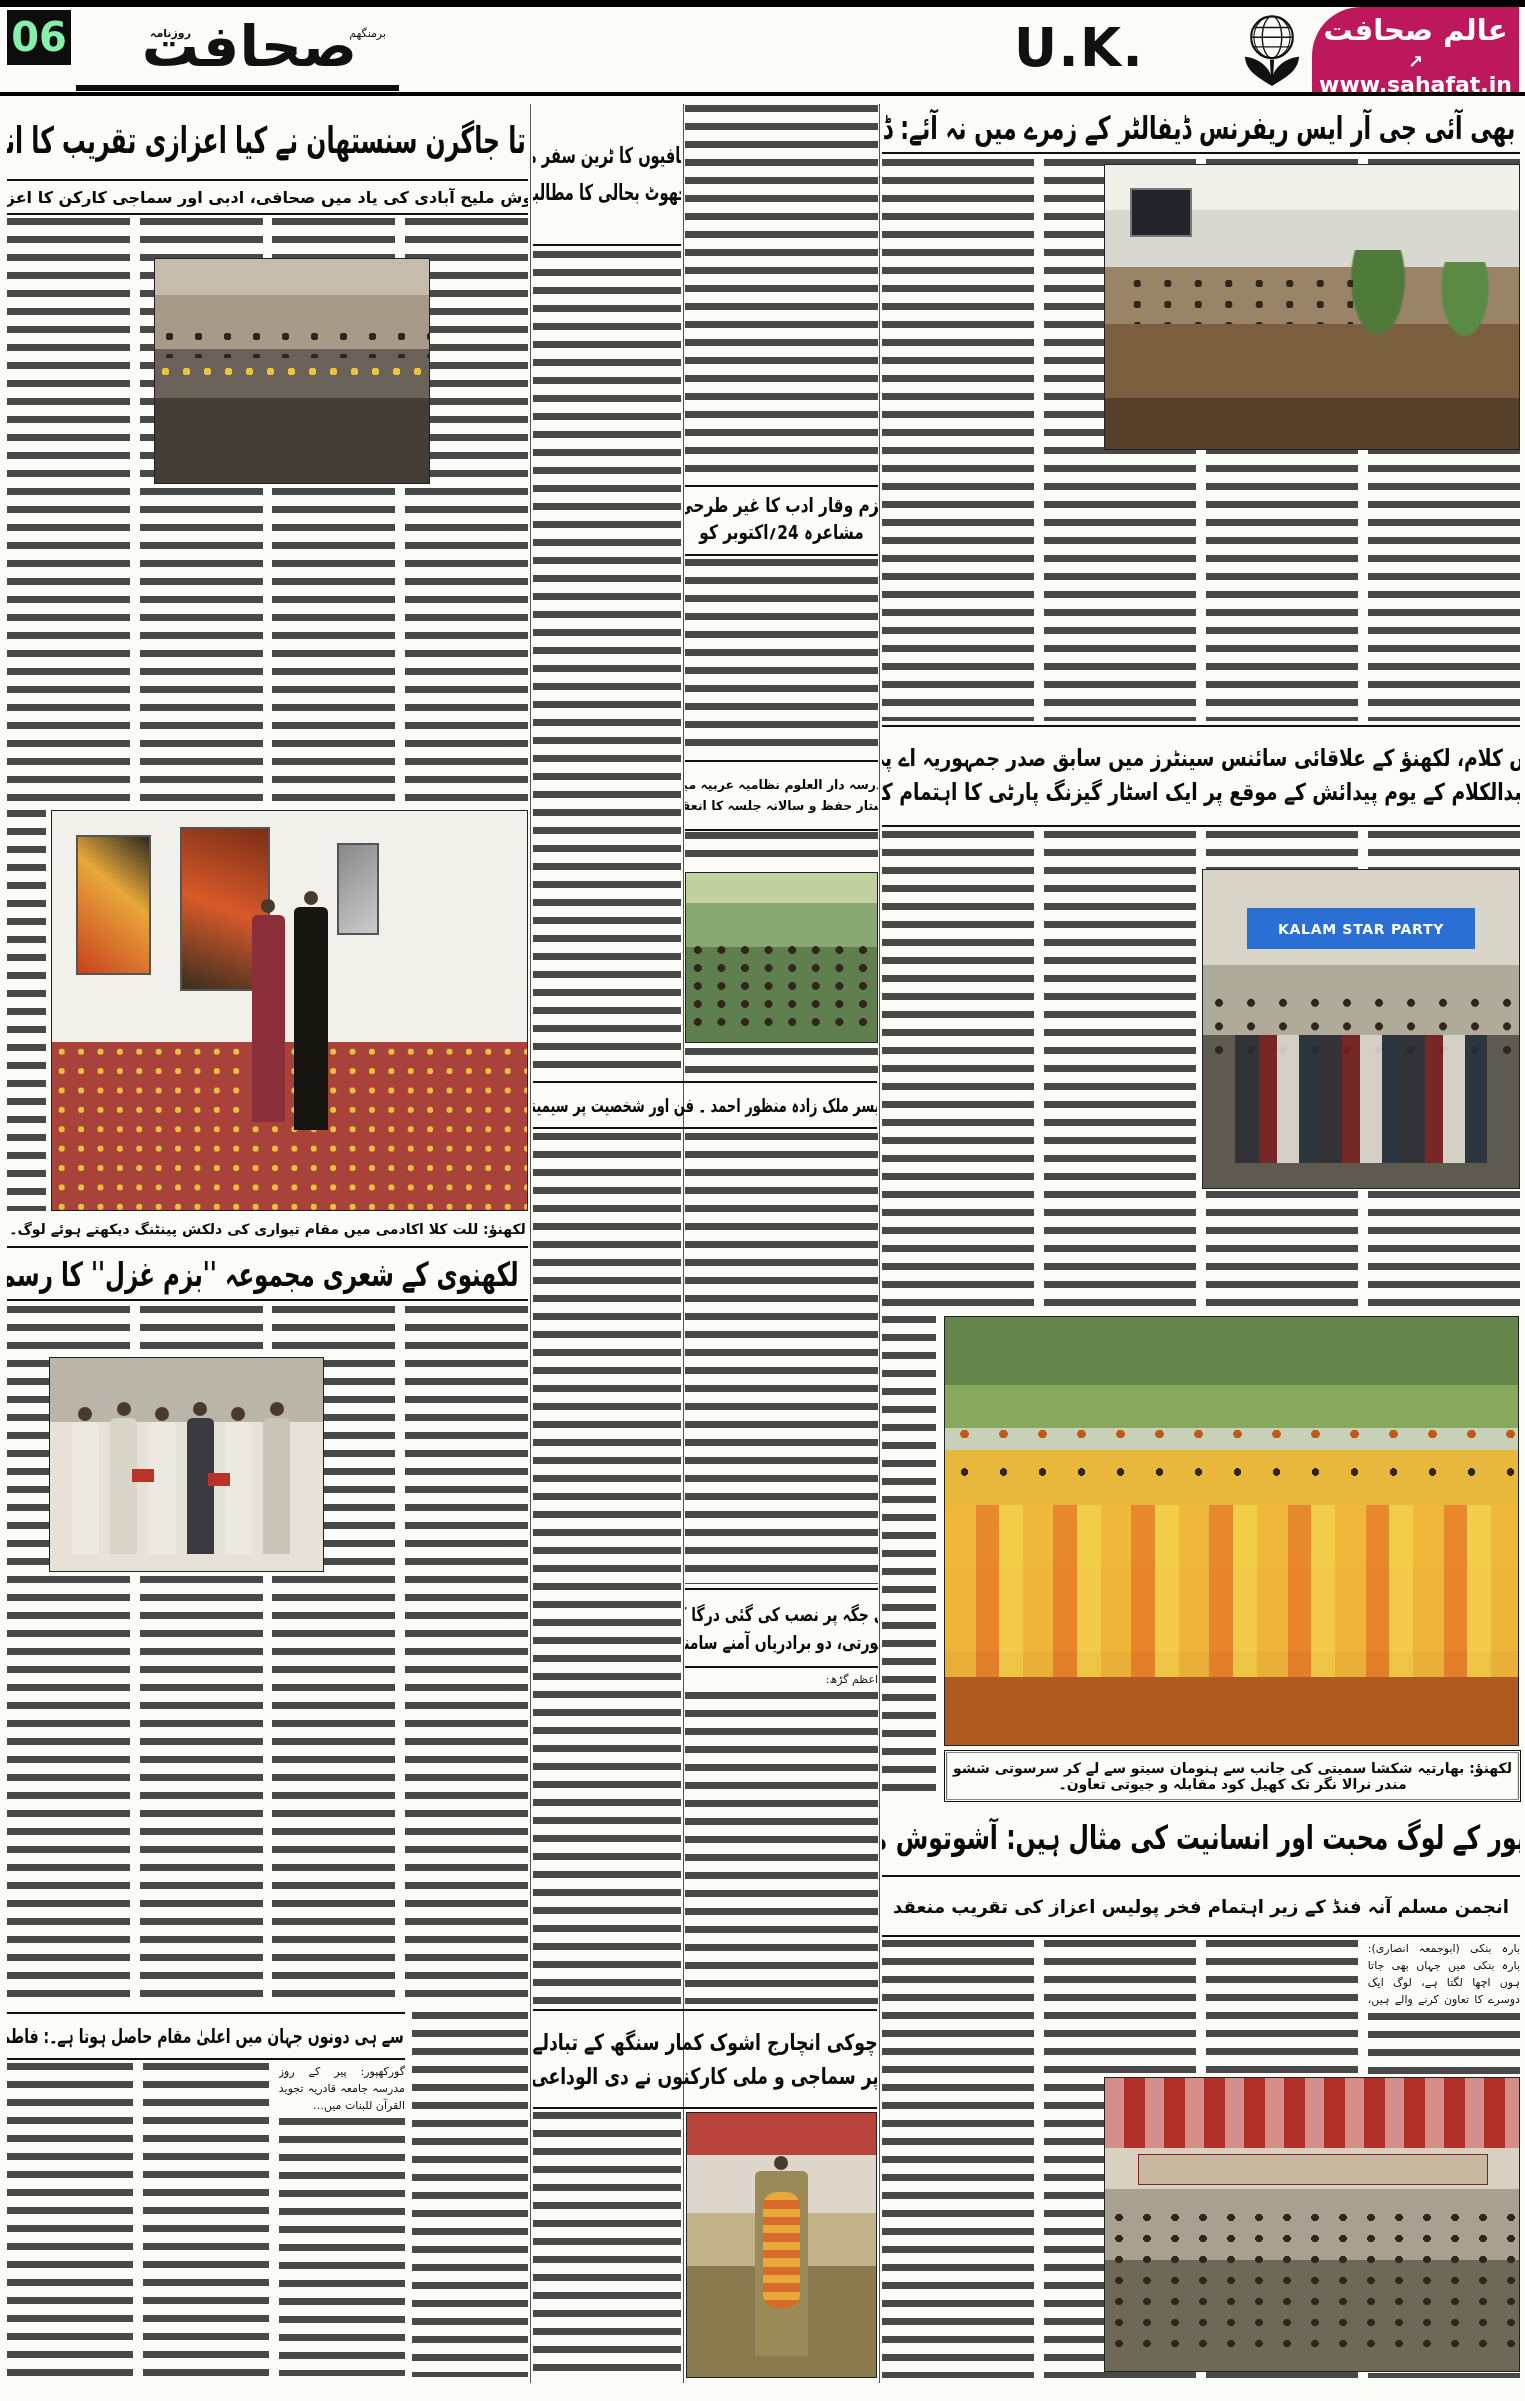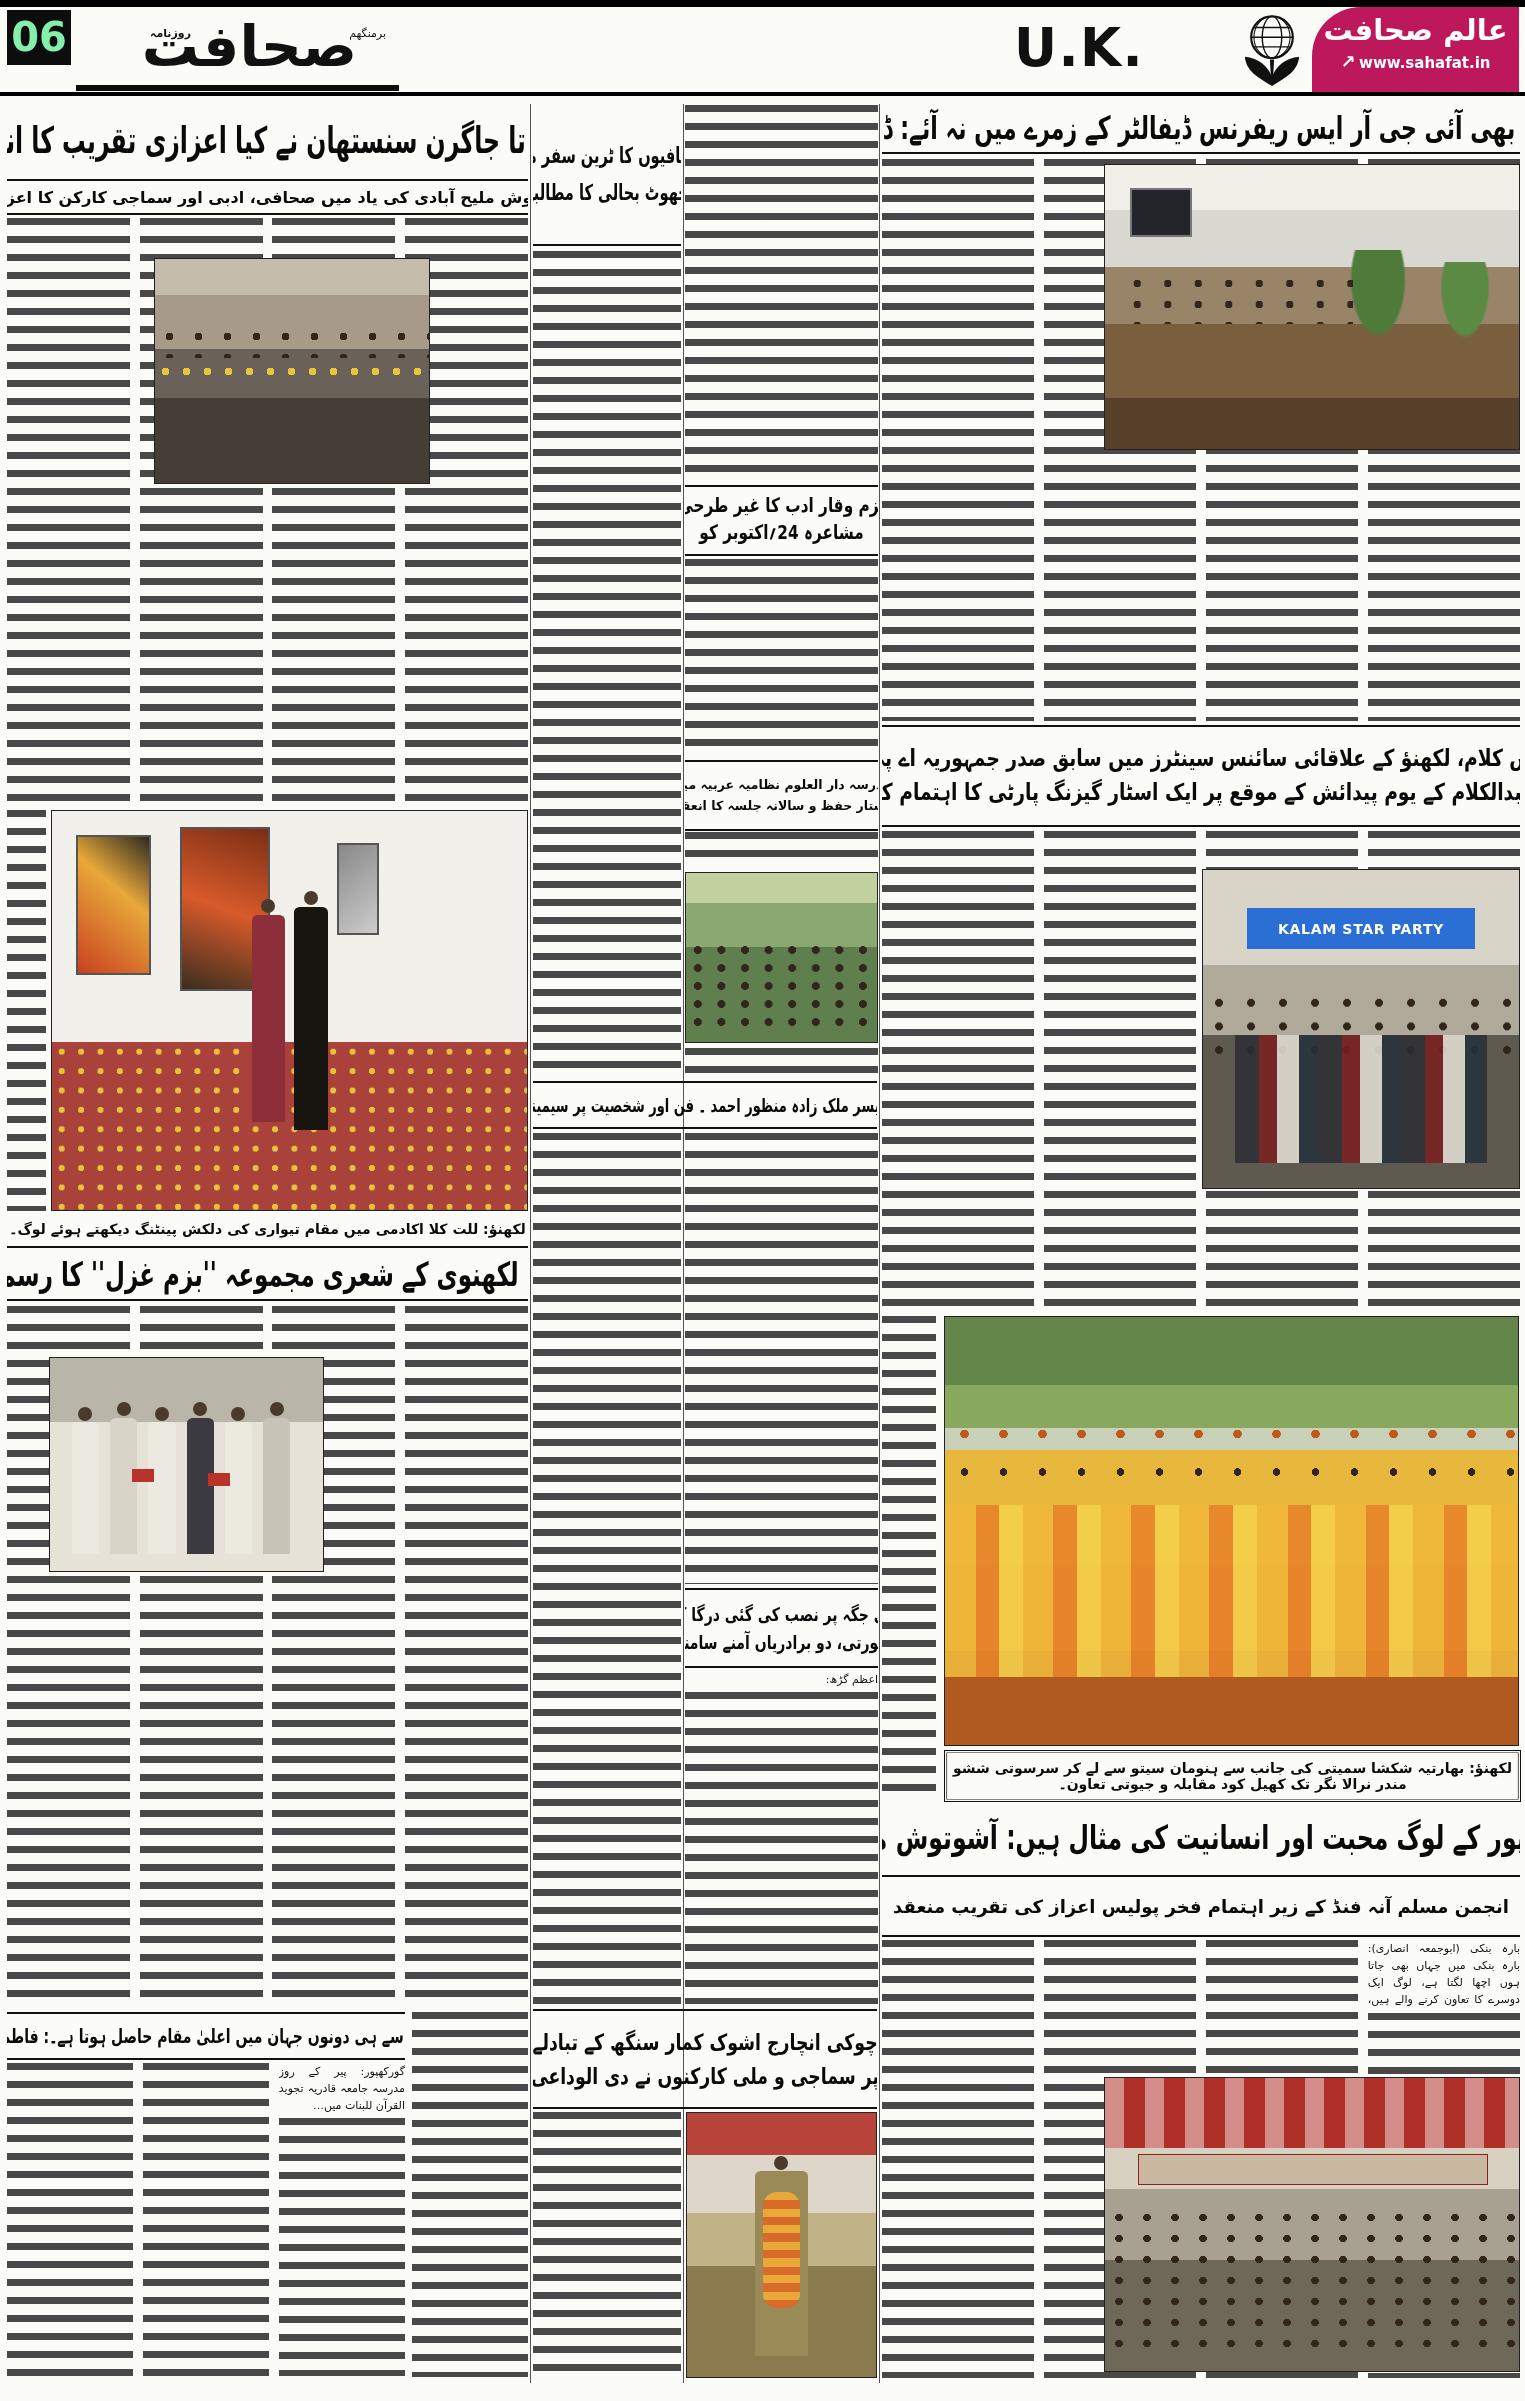--- a/index.html
+++ b/index.html
@@ -80,21 +80,21 @@
     <line x1="33" y1="56" x2="85" y2="56" stroke="#111" stroke-width="2"></line>
     <path d="M59 112 C40 100 22 92 20 70 C40 72 54 84 59 100 Z" fill="#111"></path>
     <path d="M59 112 C78 100 96 92 98 70 C78 72 64 84 59 100 Z" fill="#111"></path>
     <path d="M56 74 L62 74 L60 112 L58 112 Z" fill="#111"></path>
   </svg>
 
   <div class="blackpanel" style="left:1312px;top:7px;width:207px;height:85px;">
     <div style="direction:rtl;text-align:center;font-size:29px;font-weight:bold;padding-top:5.5px;">عالم صحافت</div>
     <div style="text-align:center;margin-top:4.2px;">
       <span style="font-size:18px;font-weight:bold;">↗</span>
-      <span style="font-size:15px;font-weight:bold;">www.sahafat.in</span>
+      <span style="font-size:22px;font-weight:bold;">www.sahafat.in</span>
     </div>
   </div>
 
   <div class="vrule" style="left:530px;top:104px;height:2279px;"></div>
   <div class="vrule" style="left:683px;top:104px;height:2279px;"></div>
   <div class="vrule" style="left:879px;top:104px;height:2279px;"></div>
 
   <div class="hl" style="left:7px;top:105px;width:521px;height:71px;font-size:23.6px;">
     <span class="hspan sy155">منڈا تا جاگرن سنستھان نے کیا اعزازی تقریب کا انعقاد</span>
   </div>

